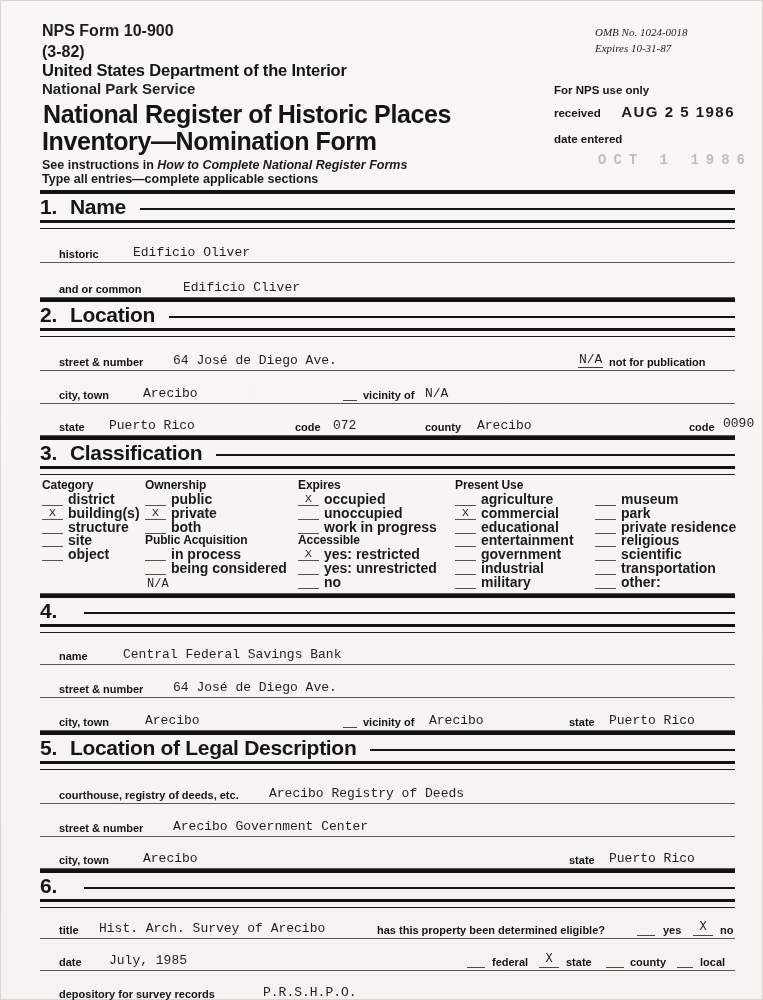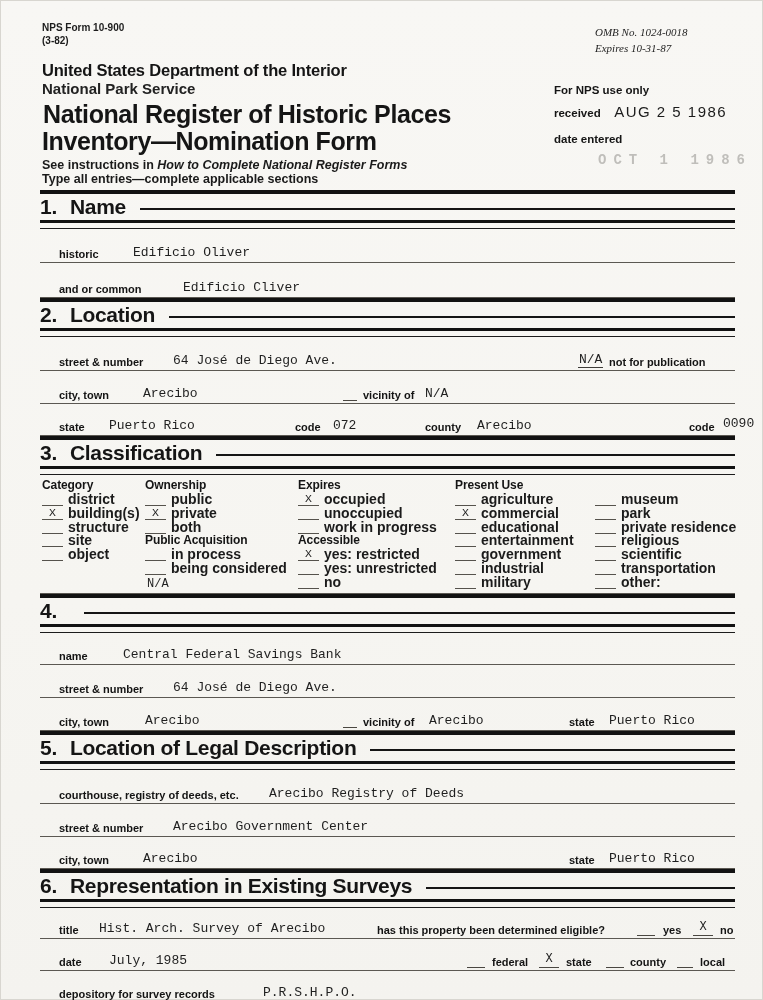--- a/index.html
+++ b/index.html
@@ -5,29 +5,29 @@
   html,body{margin:0;padding:0;background:#e8e7e3;}
   .page{
     position:relative;width:763px;height:1000px;margin:0 auto;
     background:linear-gradient(180deg,#f8f7f4 0%,#f6f5f1 60%,#f4f3ef 100%);
     overflow:hidden;color:#151515;
     font-family:"Liberation Sans", sans-serif;
     box-shadow:inset 0 0 0 1px #d8d6d0;
   }
   .abs{position:absolute;}
   
-  .formno{left:42px;top:21px;font-size:10px;font-weight:bold;line-height:1.3;color:#1c1c1c;}
+  .formno{left:42px;top:21px;font-size:16px;font-weight:bold;line-height:1.3;color:#1c1c1c;}
   .omb{left:595px;top:25px;font-family:Liberation Serif, serif;
        font-style:italic;font-size:11px;line-height:1.45;color:#242424;}
   .dept{left:42px;top:61px;font-size:16.5px;font-weight:bold;letter-spacing:-0.2px;}
   .agency{left:42px;top:80px;font-size:15px;font-weight:bold;color:#222;}
   .npsonly{left:554px;top:84px;font-size:11.5px;font-weight:bold;}
   .recvrow{left:554px;top:103px;}
   .recvlab{font-size:11.5px;font-weight:bold;}
-  .stamp{font-size:15px;font-weight:normal;letter-spacing:1.5px;margin-left:9px;color:#1b1b1b;}
+  .stamp{font-size:15px;font-weight:bold;letter-spacing:1.5px;margin-left:16px;color:#1b1b1b;}
   .dateent{left:554px;top:133px;font-size:11.5px;font-weight:bold;}
   .faintstamp{left:598px;top:152px;font-family:"Liberation Mono","DejaVu Sans Mono",monospace;
        font-size:14px;letter-spacing:7px;color:#4c4a45;opacity:.32;filter:blur(.7px);font-weight:bold;}
   .title1{left:43px;top:100px;font-size:25px;font-weight:bold;letter-spacing:-0.4px;}
   .title2{left:42px;top:127px;font-size:25px;font-weight:bold;letter-spacing:-0.4px;}
   .instr{left:42px;font-size:12.5px;font-weight:bold;color:#1a1a1a;}
   .i1{top:158px;} .i2{top:172px;}
   .bookit{font-style:italic;}
   
   .sections{position:absolute;left:40px;top:190px;width:695px;}
@@ -245,21 +245,20 @@
         <span class="fv" style="left:86px">Arecibo</span>
         <span class="fl" style="left:512px">state</span>
         <span class="fv" style="left:552px">Puerto Rico</span>
       </div>
     </div>
 
     <div>
       <div class="sec-top"></div>
       <div class="sec-head">
         <span class="sec-num">6.</span>
-        <span class="sec-title">Representation in Existing Surveys</span>
         <div class="sec-tail"></div>
       </div>
       <div class="sec-bot"></div>
       <div class="frow h30">
         <span class="fl" style="left:2px">title</span>
         <span class="fv" style="left:42px">Hist. Arch. Survey of Arecibo</span>
         <span class="fl" style="left:320px">has this property been determined eligible?</span>
         <span class="fbx" style="left:580px;width:18px"></span>
         <span class="fl" style="left:606px">yes</span>
         <span class="fbx" style="left:636px">X</span>

